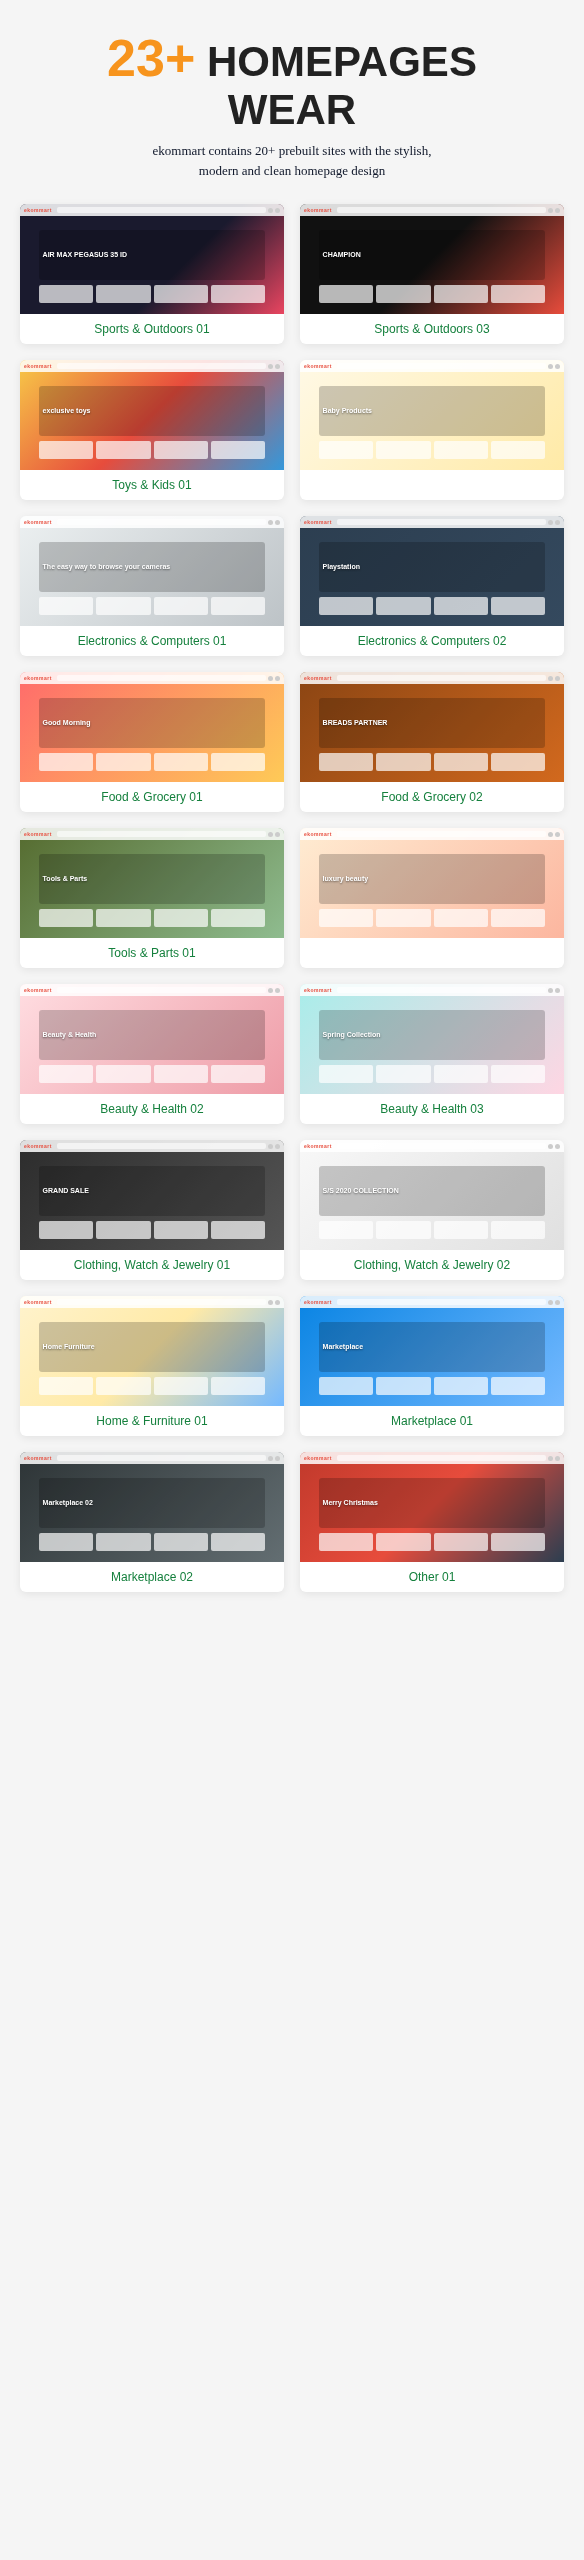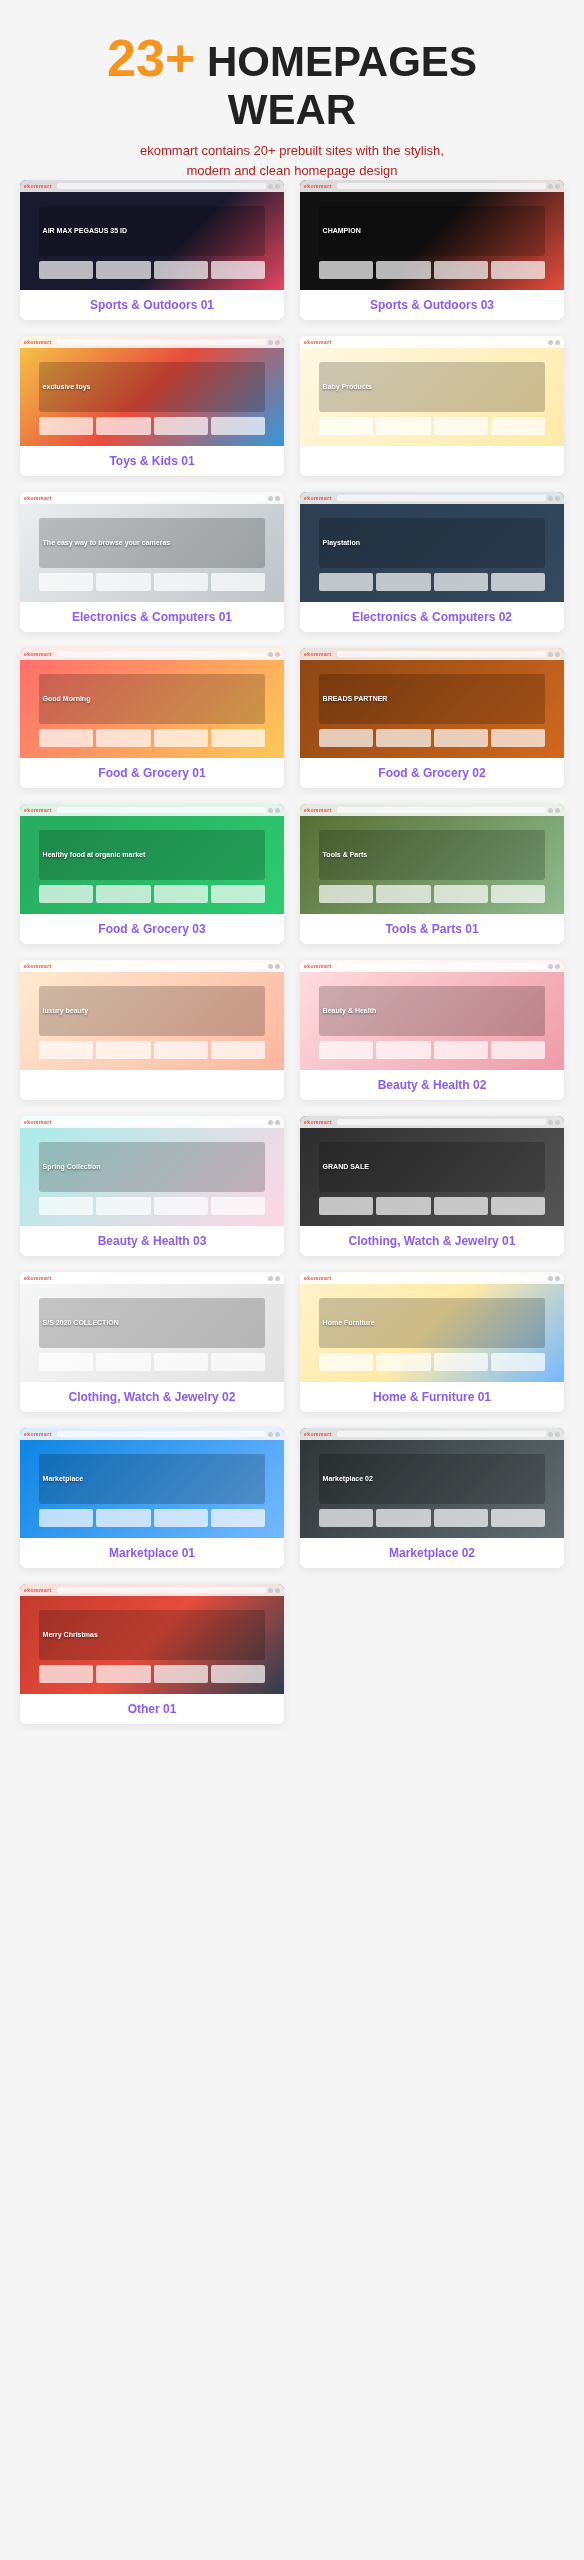--- a/index.html
+++ b/index.html
@@ -10,39 +10,41 @@
       margin: 0 auto;
     }
 
     .page-wrapper {
       background: #f5f5f5;
       padding: 30px 20px;
     }
 
     .header {
       text-align: center;
+      margin-bottom: 24px;
     }
 
     .header-title {
       font-size: 42px;
       font-weight: 900;
       color: #222;
       line-height: 1.1;
     }
 
     .header-title .num {
       color: #f7941d;
       font-size: 52px;
     }
 
     .header-subtitle {
       font-size: 13px;
-      color: #b91c1c;
+      color: #0f172a;
       margin-top: 8px;
       line-height: 1.5;
+      font-family: Liberation Serif, serif;
     }
 
     .grid {
       display: grid;
       grid-template-columns: 1fr 1fr;
       gap: 16px;
     }
 
     .grid-item {
       background: #fff;
@@ -54,22 +56,22 @@
     .grid-item .thumb {
       width: 100%;
       height: 110px;
       position: relative;
       overflow: hidden;
     }
 
     .grid-item .label {
       text-align: center;
       font-size: 12px;
-      font-weight: 700;
-      color: #8b5cf6;
+      font-weight: 400;
+      color: #15803d;
       padding: 8px 4px;
     }
 
     
     .thumb-sports1 { background: linear-gradient(135deg, #1a1a2e 60%, #e94560 100%); }
     .thumb-sports2 { background: linear-gradient(135deg, #ffe600 0%, #222 100%); }
     .thumb-sports3 { background: linear-gradient(135deg, #111 50%, #e74c3c 100%); }
     .thumb-toys1 { background: linear-gradient(135deg, #f7c948 0%, #e74c3c 50%, #3498db 100%); }
     .thumb-toys2 { background: linear-gradient(135deg, #fff9e6 0%, #ffeaa7 100%); }
     .thumb-electronics1 { background: linear-gradient(135deg, #ecf0f1 0%, #bdc3c7 100%); }
@@ -360,43 +362,20 @@
           <div class="mock-product"></div>
           <div class="mock-product"></div>
           <div class="mock-product"></div>
           <div class="mock-product"></div>
         </div>
       </div>
     </div>
     <div class="label">Food &amp; Grocery 02</div>
   </div>
       <div class="grid-item">
-    <div class="thumb thumb-food3">
-      <div class="mock-header">
-        <span class="mock-logo">ekommart</span>
-        <div class="mock-nav-bar"></div>
-        <div class="mock-dot"></div>
-        <div class="mock-dot"></div>
-      </div>
-      <div class="thumb-inner">
-        <div class="mock-hero">
-          <div class="mock-hero-text">Healthy food
-at organic market</div>
-        </div>
-        <div class="mock-products">
-          <div class="mock-product"></div>
-          <div class="mock-product"></div>
-          <div class="mock-product"></div>
-          <div class="mock-product"></div>
-        </div>
-      </div>
-    </div>
-    <div class="label">Food &amp; Grocery 03</div>
-  </div>
-      <div class="grid-item">
     <div class="thumb thumb-tools1">
       <div class="mock-header">
         <span class="mock-logo">ekommart</span>
         <div class="mock-nav-bar"></div>
         <div class="mock-dot"></div>
         <div class="mock-dot"></div>
       </div>
       <div class="thumb-inner">
         <div class="mock-hero">
           <div class="mock-hero-text">Tools &amp;

